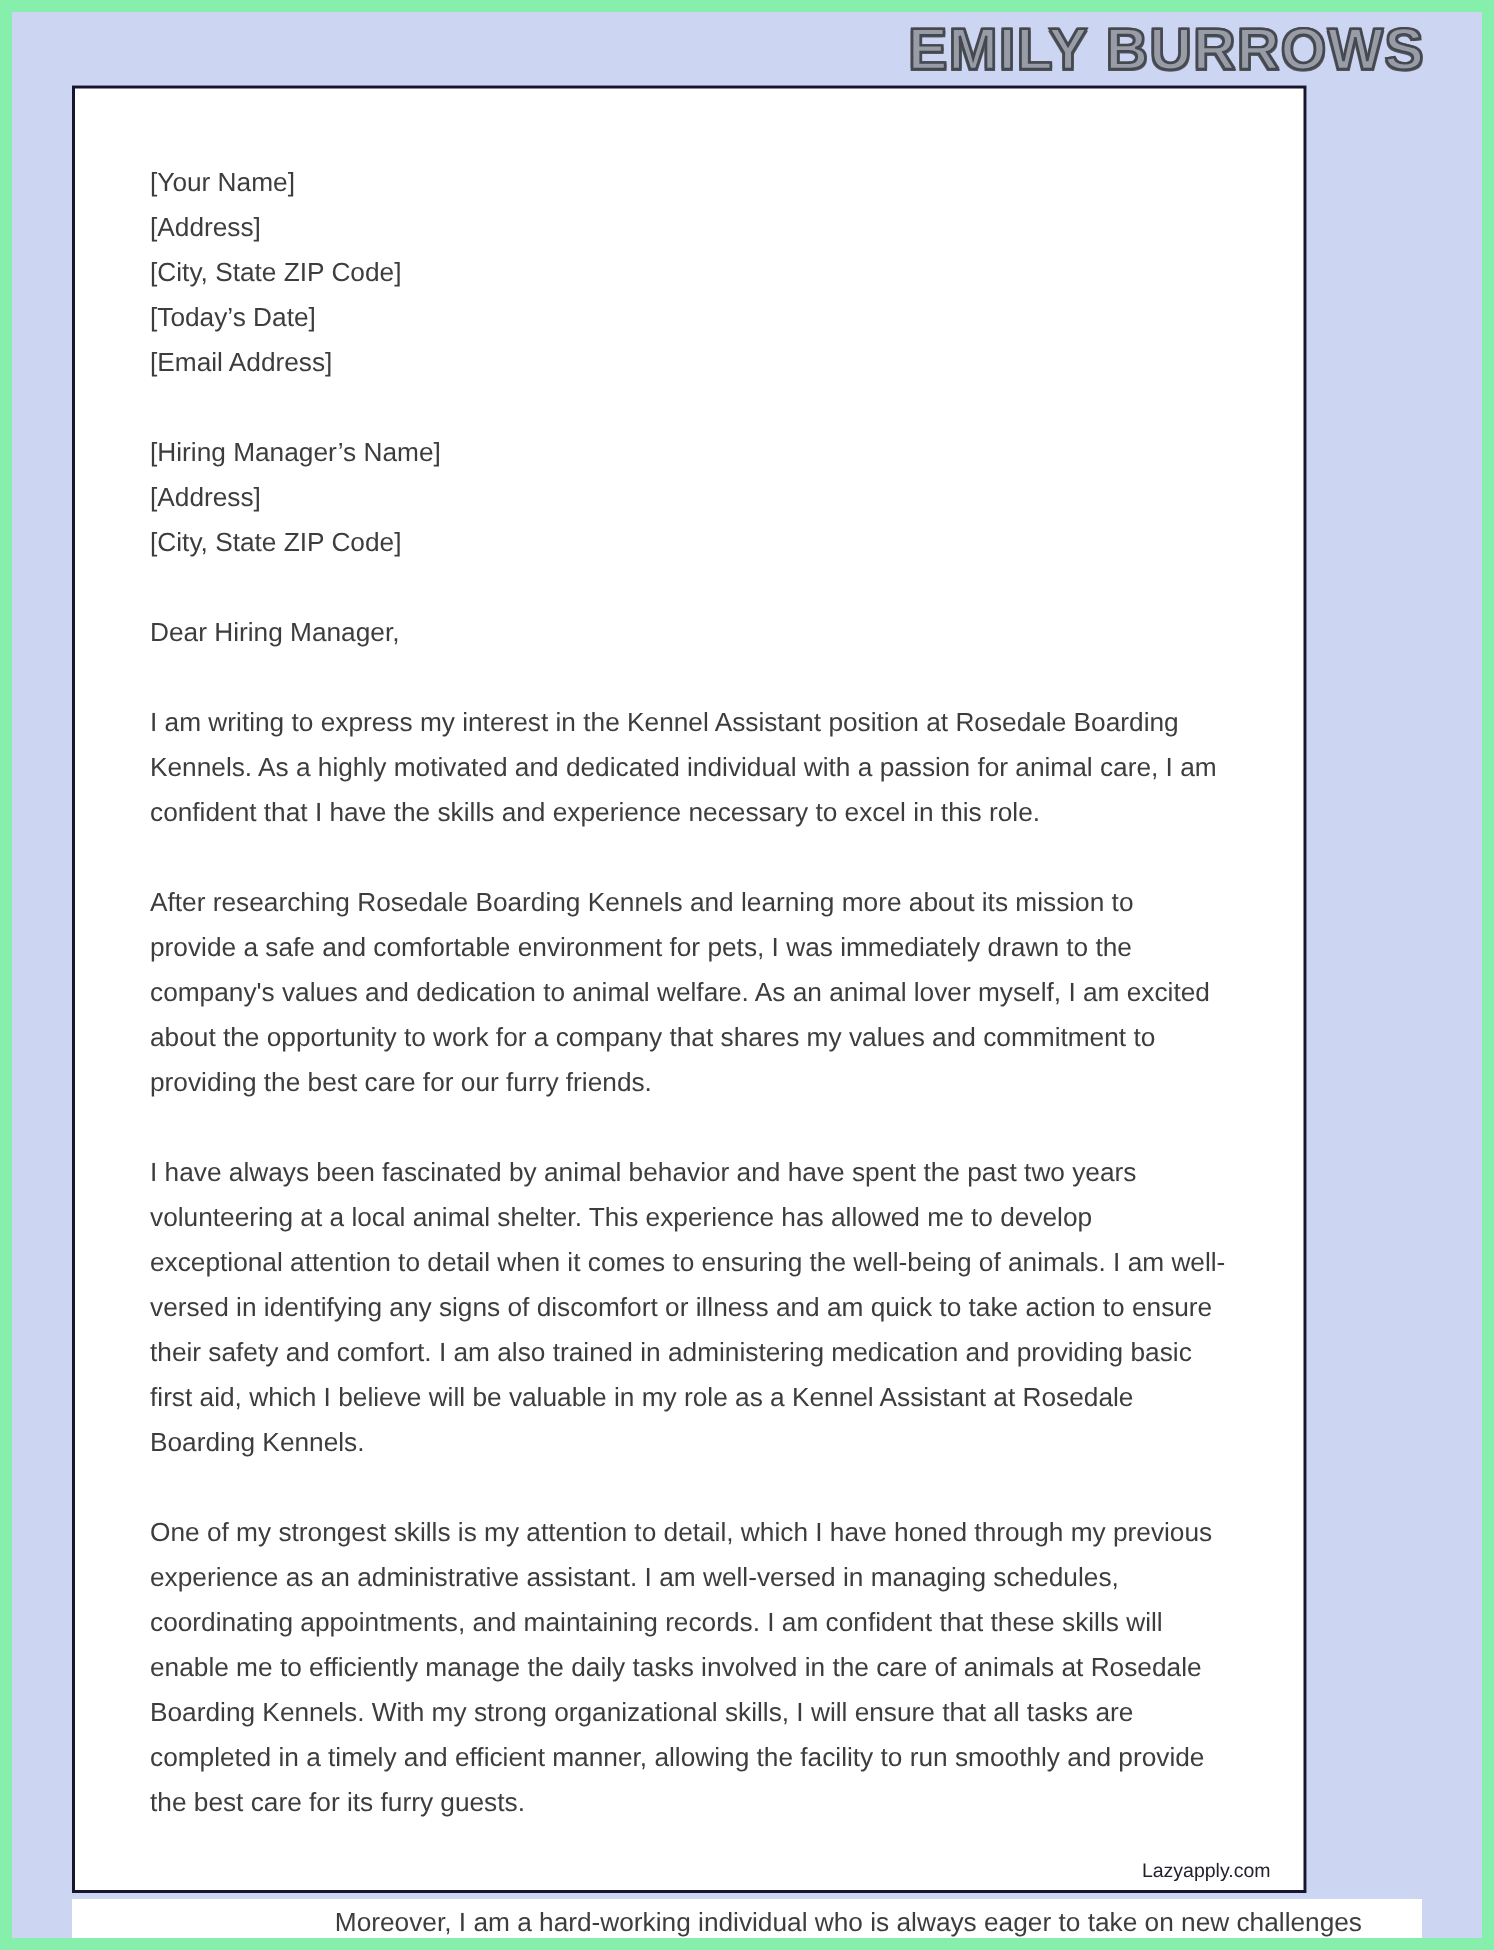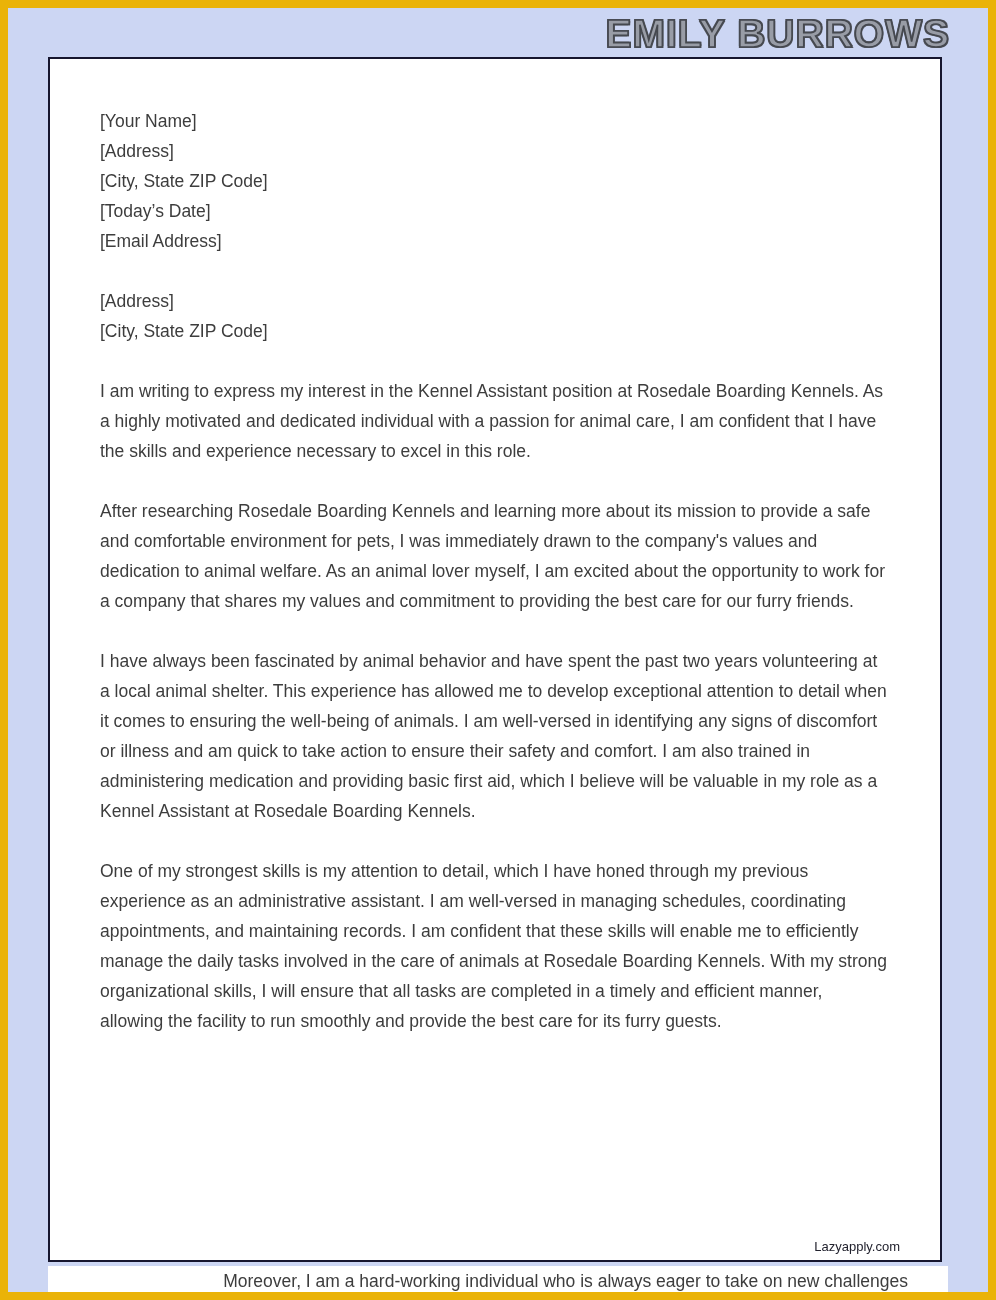--- a/index.html
+++ b/index.html
@@ -4,21 +4,21 @@
 <style>
   html, body { margin: 0; padding: 0; }
   body {
     font-family: "Liberation Sans", "DejaVu Sans", sans-serif;
     background: #06061c;
   }
   .frame {
     position: relative;
     width: 996px;
     height: 1300px;
-    background: #eab308;
+    background: #86efac;
     box-sizing: border-box;
     padding: 8px;
     overflow: hidden;
   }
   .canvas {
     position: relative;
     width: 980px;
     height: 1284px;
     background: #ccd6f3;
     overflow: hidden;
@@ -36,39 +36,39 @@
       -1px -1px 0 #55585f,
        1px -1px 0 #55585f,
       -1px  1px 0 #55585f,
        1px  1px 0 #55585f;
     white-space: nowrap;
   }
   .page {
     position: absolute;
     left: 40px;
     top: 49px;
-    width: 894px;
+    width: 823px;
     height: 1205px;
     box-sizing: border-box;
     background: #ffffff;
     border: 2px solid #16162e;
     padding: 47px 40px 0 50px;
     overflow: hidden;
   }
   .letter {
     color: #3d3d3d;
     font-size: 17.5px;
     line-height: 30px;
   }
   .block { margin: 0 0 30px 0; }
   .block .line { white-space: nowrap; }
   .para { margin: 0 12px 30px 0; }
   .watermark {
     position: absolute;
-    right: 40px;
+    right: 22px;
     bottom: 6px;
     font-size: 13px;
     color: #22222e;
   }
   .next-page {
     position: absolute;
     left: 40px;
     top: 1258px;
     width: 900px;
     height: 26px;
@@ -97,24 +97,26 @@
 
         <div class="block">
           <div class="line">[Your Name]</div>
           <div class="line">[Address]</div>
           <div class="line">[City, State ZIP Code]</div>
           <div class="line">[Today’s Date]</div>
           <div class="line">[Email Address]</div>
         </div>
 
         <div class="block">
+          <div class="line">[Hiring Manager’s Name]</div>
           <div class="line">[Address]</div>
           <div class="line">[City, State ZIP Code]</div>
         </div>
 
+        <div class="block">Dear Hiring Manager,</div>
 
         <div class="para">I am writing to express my interest in the Kennel Assistant position at Rosedale Boarding Kennels. As a highly motivated and dedicated individual with a passion for animal care, I am confident that I have the skills and experience necessary to excel in this role.</div>
         <div class="para">After researching Rosedale Boarding Kennels and learning more about its mission to provide a safe and comfortable environment for pets, I was immediately drawn to the company's values and dedication to animal welfare. As an animal lover myself, I am excited about the opportunity to work for a company that shares my values and commitment to providing the best care for our furry friends.</div>
         <div class="para">I have always been fascinated by animal behavior and have spent the past two years volunteering at a local animal shelter. This experience has allowed me to develop exceptional attention to detail when it comes to ensuring the well-being of animals. I am well-versed in identifying any signs of discomfort or illness and am quick to take action to ensure their safety and comfort. I am also trained in administering medication and providing basic first aid, which I believe will be valuable in my role as a Kennel Assistant at Rosedale Boarding Kennels.</div>
         <div class="para">One of my strongest skills is my attention to detail, which I have honed through my previous experience as an administrative assistant. I am well-versed in managing schedules, coordinating appointments, and maintaining records. I am confident that these skills will enable me to efficiently manage the daily tasks involved in the care of animals at Rosedale Boarding Kennels. With my strong organizational skills, I will ensure that all tasks are completed in a timely and efficient manner, allowing the facility to run smoothly and provide the best care for its furry guests.</div>
 
       </div>
 
       <div class="watermark">Lazyapply.com</div>
     </div>

